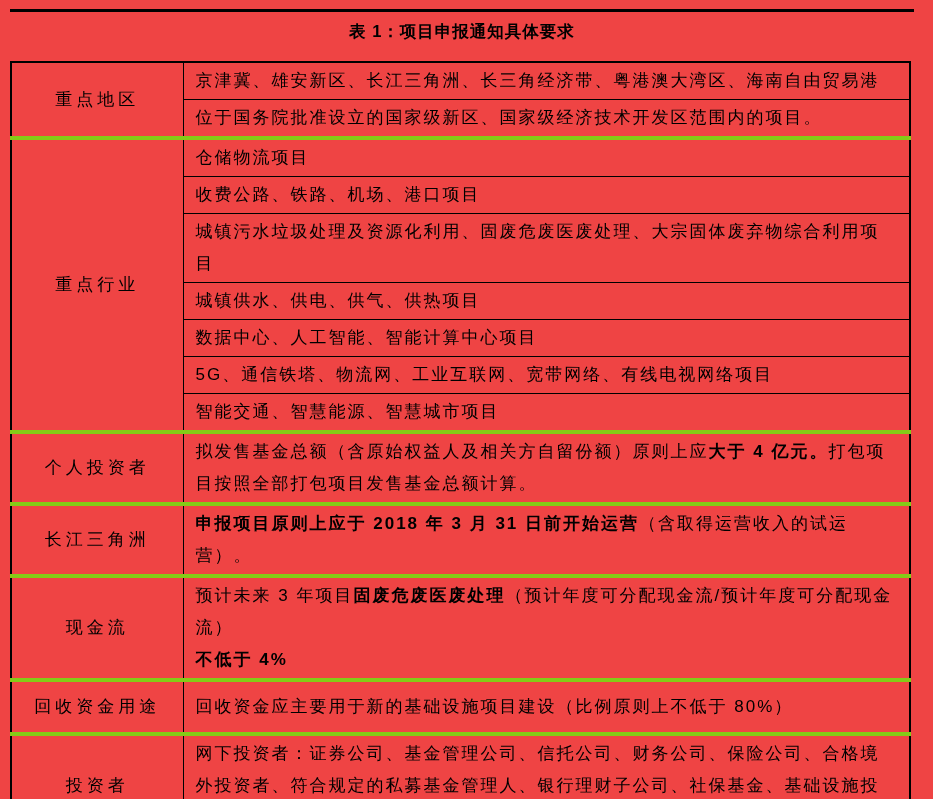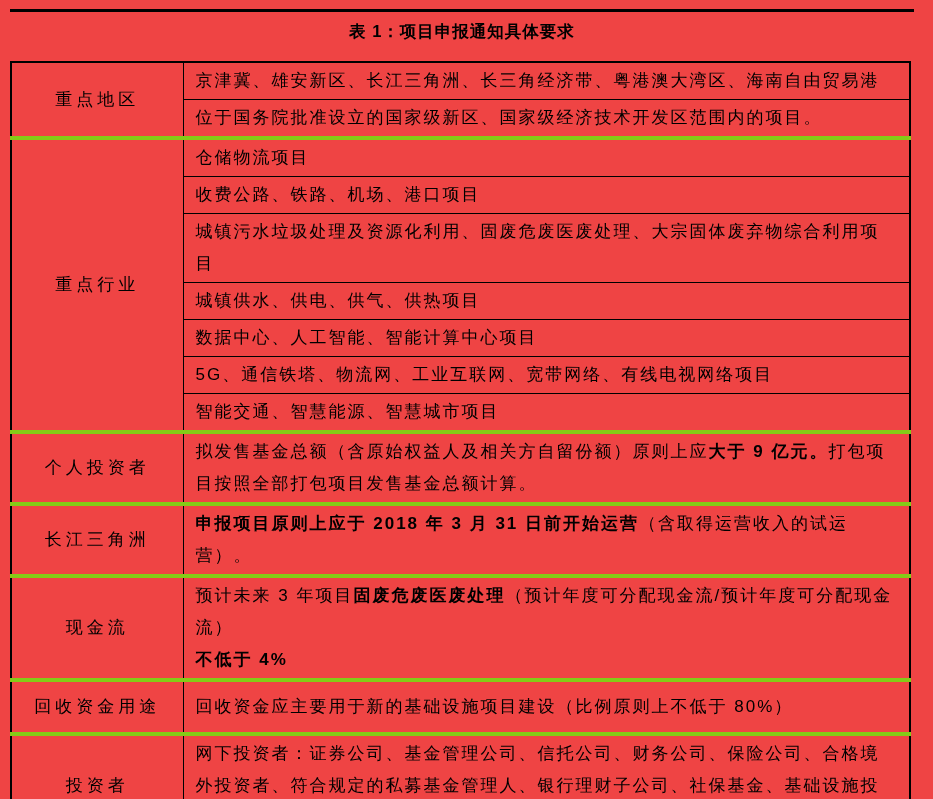--- a/index.html
+++ b/index.html
@@ -111,21 +111,21 @@
           <td class="content-cell"><span>数据中心、人工智能、智能计算中心项目</span></td>
         </tr>
         <tr>
           <td class="content-cell"><span>5G、通信铁塔、物流网、工业互联网、宽带网络、有线电视网络项目</span></td>
         </tr>
         <tr>
           <td class="content-cell"><span>智能交通、智慧能源、智慧城市项目</span></td>
         </tr>
         <tr class="section-start">
           <td class="label-cell" rowspan="1">个人投资者</td>
-          <td class="content-cell"><span>拟发售基金总额（含原始权益人及相关方自留份额）原则上应</span><span class="bold">大于 9 亿元。</span><span>打包项
+          <td class="content-cell"><span>拟发售基金总额（含原始权益人及相关方自留份额）原则上应</span><span class="bold">大于 4 亿元。</span><span>打包项
 目按照全部打包项目发售基金总额计算。</span></td>
         </tr>
         <tr class="section-start">
           <td class="label-cell" rowspan="1">长江三角洲</td>
           <td class="content-cell"><span class="bold">申报项目原则上应于 2018 年 3 月 31 日前开始运营</span><span>（含取得运营收入的试运
 营）。</span></td>
         </tr>
         <tr class="section-start">
           <td class="label-cell" rowspan="1">现金流</td>
           <td class="content-cell"><span>预计未来 3 年项目</span><span class="bold">固废危废医废处理</span><span>（预计年度可分配现金流/预计年度可分配现金流）

